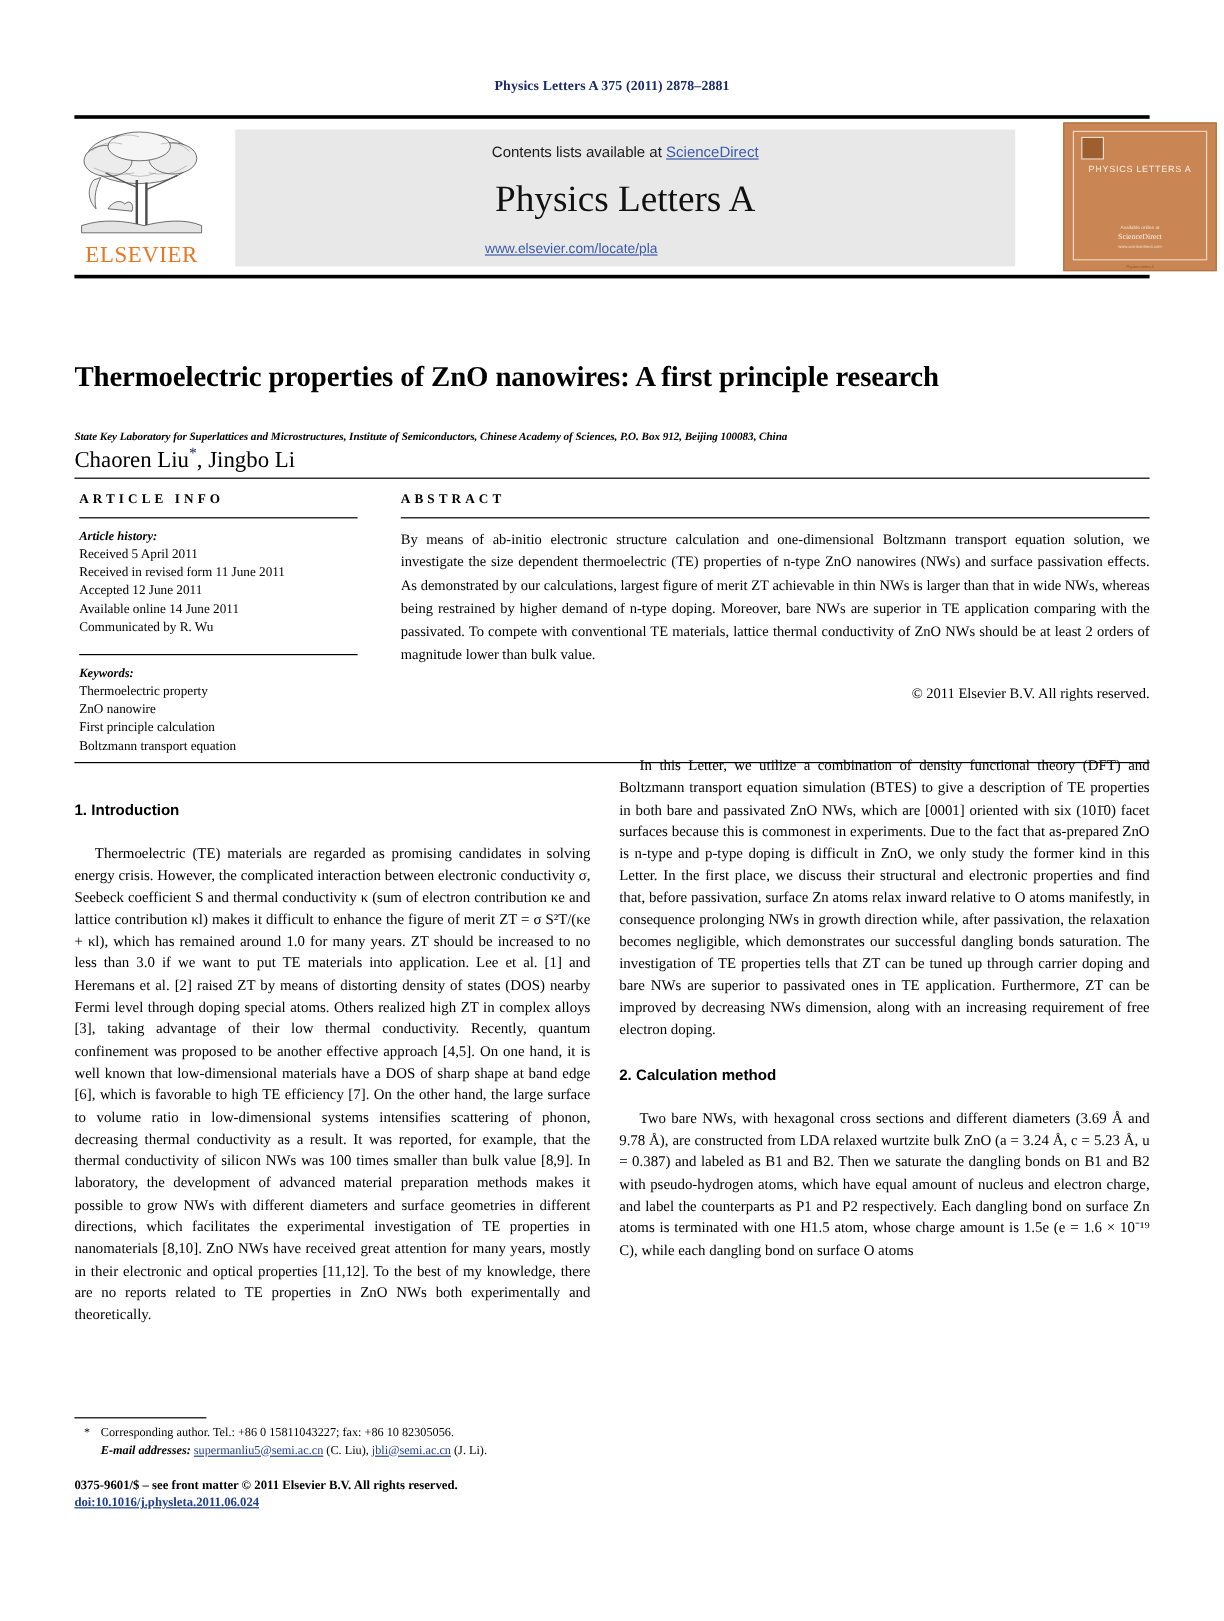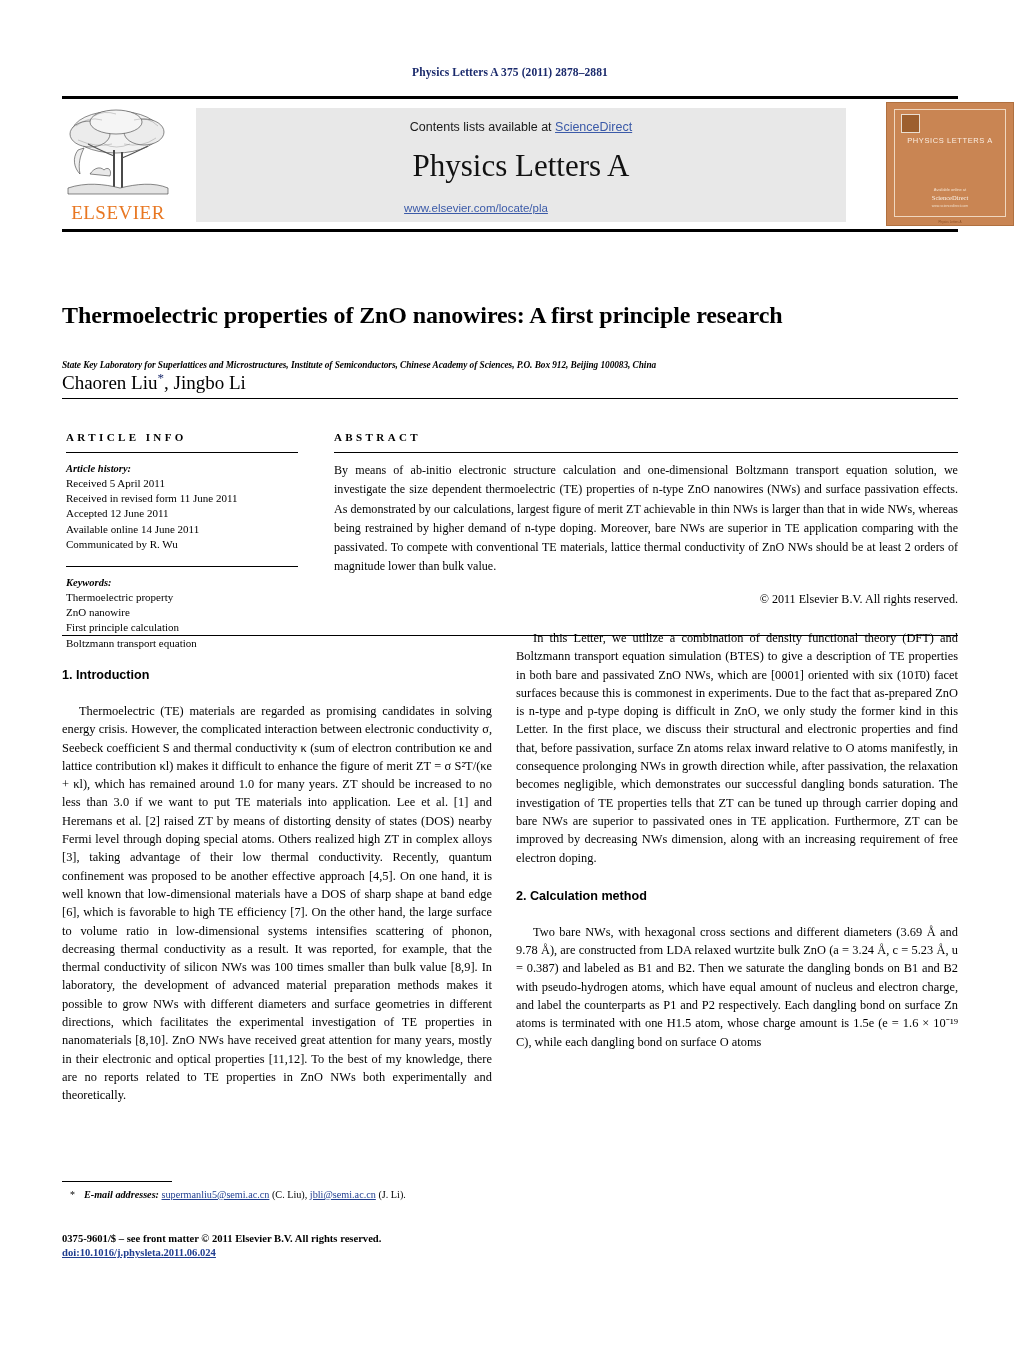--- a/index.html
+++ b/index.html
@@ -228,21 +228,20 @@
   .abs-col {
     position: absolute;
     left: 334px; top: 410px;
     width: 624px;
   }
   .sec-head {
     font-family: "Liberation Serif", serif;
     font-weight: bold;
     font-size: 11px;
     letter-spacing: 3.4px;
-    margin-top: 21px;
   }
   .hr-thin {
     height: 1px;
     background: #000;
     margin: 9px 0 8px 0;
   }
   .hr-thin.wide { width: 232px; }
   .info-label {
     font-family: "Liberation Serif", serif;
     font-style: italic;
@@ -438,20 +437,21 @@
   <div class="col-right">
     <p class="body cont" style="visibility:hidden;height:0;margin:0;"></p>
     <p class="body">In this Letter, we utilize a combination of density functional theory (DFT) and Boltzmann transport equation simulation (BTES) to give a description of TE properties in both bare and passivated ZnO NWs, which are [0001] oriented with six (101̄0) facet surfaces because this is commonest in experiments. Due to the fact that as-prepared ZnO is n-type and p-type doping is difficult in ZnO, we only study the former kind in this Letter. In the first place, we discuss their structural and electronic properties and find that, before passivation, surface Zn atoms relax inward relative to O atoms manifestly, in consequence prolonging NWs in growth direction while, after passivation, the relaxation becomes negligible, which demonstrates our successful dangling bonds saturation. The investigation of TE properties tells that ZT can be tuned up through carrier doping and bare NWs are superior to passivated ones in TE application. Furthermore, ZT can be improved by decreasing NWs dimension, along with an increasing requirement of free electron doping.</p>
     <div class="body-head spaced">2. Calculation method</div>
     <p class="body">Two bare NWs, with hexagonal cross sections and different diameters (3.69 Å and 9.78 Å), are constructed from LDA relaxed wurtzite bulk ZnO (a = 3.24 Å, c = 5.23 Å, u = 0.387) and labeled as B1 and B2. Then we saturate the dangling bonds on B1 and B2 with pseudo-hydrogen atoms, which have equal amount of nucleus and electron charge, and label the counterparts as P1 and P2 respectively. Each dangling bond on surface Zn atoms is terminated with one H1.5 atom, whose charge amount is 1.5e (e = 1.6 × 10⁻¹⁹ C), while each dangling bond on surface O atoms</p>
   </div>
 
   <div class="foot-rule"></div>
   <div class="footnote">
     <span class="fstar">*</span>
+    <span class="ftxt">Corresponding author. Tel.: +86 0 15811043227; fax: +86 10 82305056.</span>
     <span class="findent">
       <span class="imp">E-mail addresses:</span>
       <a class="link" href="#">supermanliu5@semi.ac.cn</a>
       <span>(C. Liu),</span>
       <a class="link" href="#">jbli@semi.ac.cn</a>
       <span>(J. Li).</span>
     </span>
   </div>
 
   <div class="imprint">

